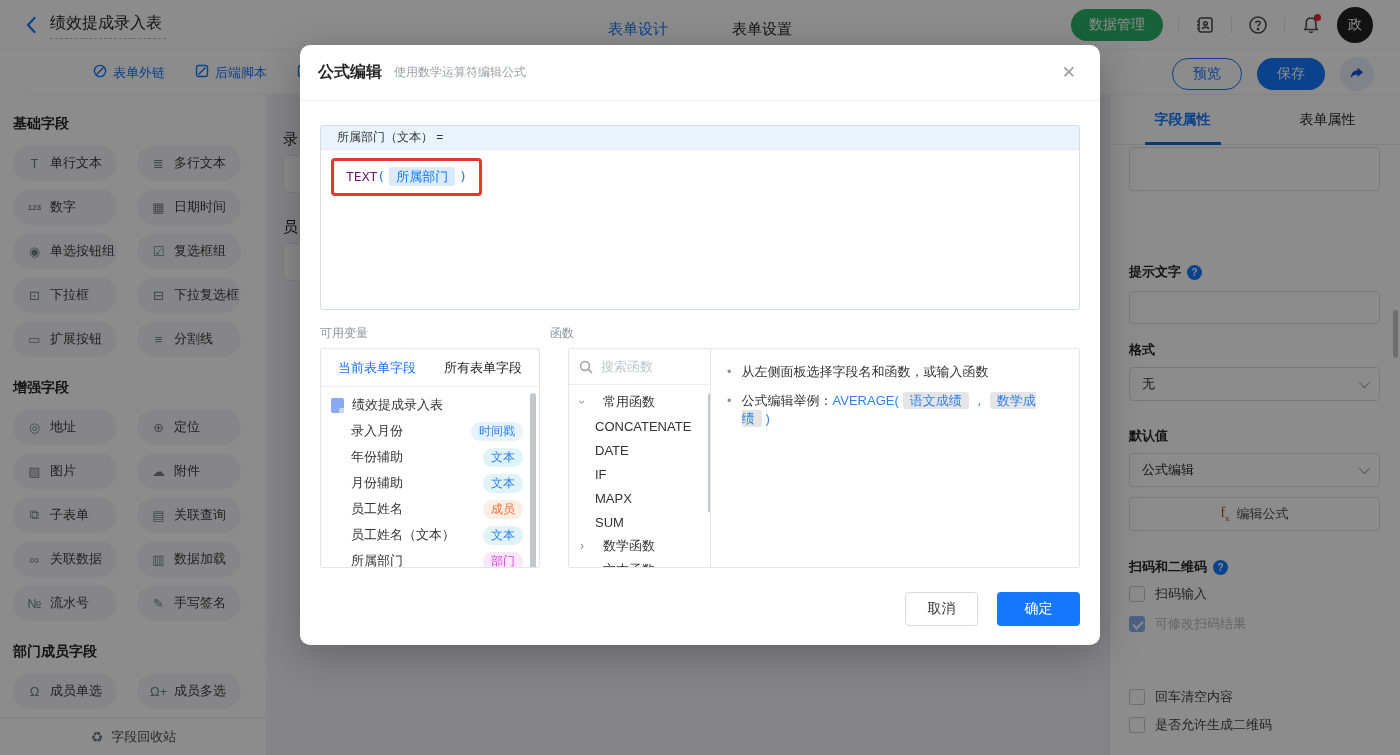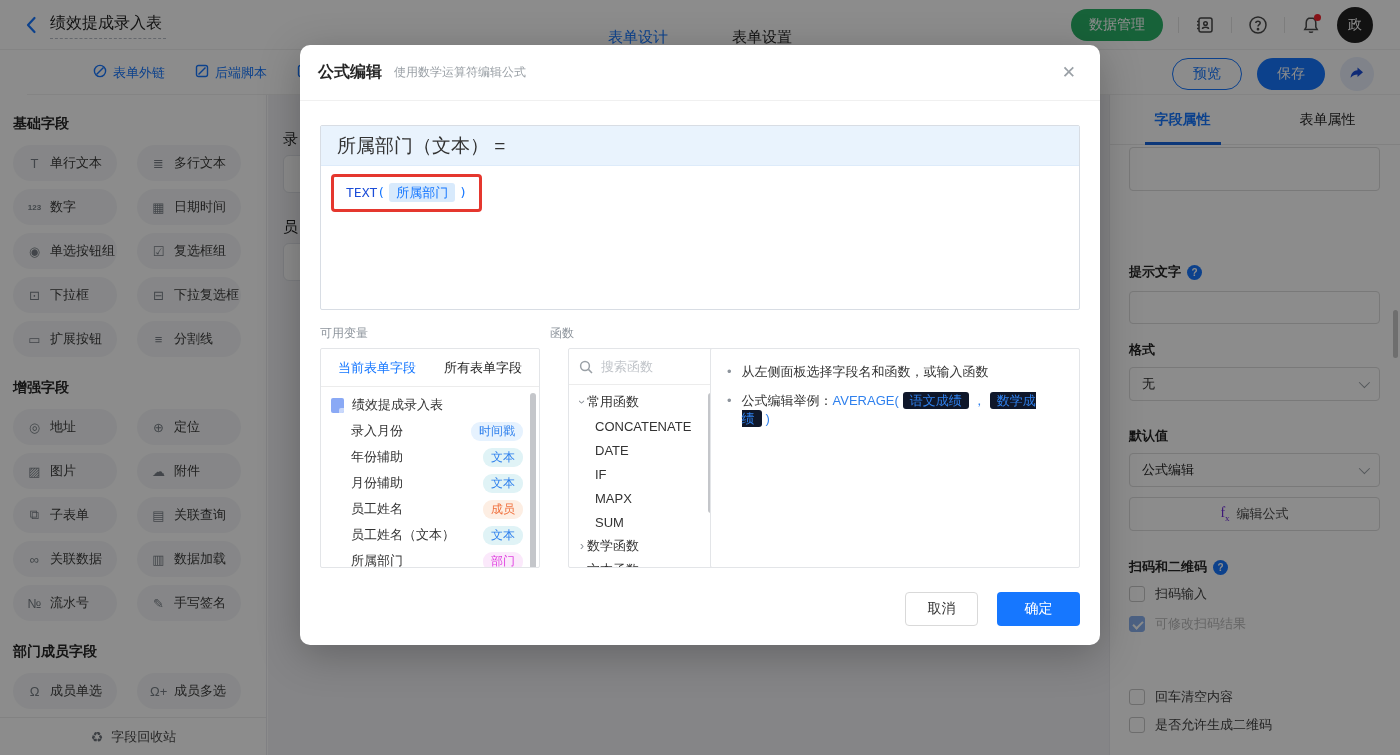--- a/index.html
+++ b/index.html
@@ -8,21 +8,21 @@
     position: relative; overflow: hidden;
     font-family: "Liberation Sans", "DejaVu Sans", sans-serif;
     background: #fff; color:#262626;
   }
   .app { position:absolute; inset:0; background:#fff; }
 
   
   .topbar { position:absolute; top:0; left:0; right:0; height:50px; background:#fff; border-bottom:1px solid #f0f0f0; }
   .back-btn { position:absolute; left:22px; top:15px; width:20px; height:20px; cursor:pointer; }
   .doc-title { position:absolute; left:50px; top:13px; font-size:16px; color:#262626; border-bottom:1px dashed #b9bec7; padding:0 4px 4px 0; }
-  .top-tabs { position:absolute; left:0; right:0; top:12px; height:50px; display:flex; justify-content:center; align-items:center; gap:64px; font-size:15px; }
+  .top-tabs { position:absolute; left:0; right:0; top:4px; height:50px; display:flex; justify-content:center; align-items:center; gap:64px; font-size:15px; }
   .top-tab { cursor:pointer; color:#262626; }
   .top-tab.active { color:#1677ff; }
   .top-right { position:absolute; right:27px; top:0; height:50px; display:flex; align-items:center; gap:15px; }
   .pill-green { background:#2bb368; color:#fff; border:none; font-size:14px; padding:7px 18px; border-radius:17px; cursor:pointer; font-family:inherit; }
   .vdiv { width:1px; height:16px; background:#e3e3e3; }
   .hicon { width:22px; height:22px; display:flex; align-items:center; justify-content:center; cursor:pointer; position:relative; }
   .bell-dot { position:absolute; top:0; right:1px; width:7px; height:7px; border-radius:50%; background:#f5222d; }
   .avatar { width:36px; height:36px; border-radius:50%; background:#212121; color:#fff; font-size:14px; display:flex; align-items:center; justify-content:center; cursor:pointer; }
 
   
@@ -59,42 +59,42 @@
   .rp-tab.active::after { content:""; position:absolute; bottom:-1px; left:50%; transform:translateX(-50%); width:76px; height:3px; background:#1664dc; }
   .rp-body { position:absolute; top:50px; left:0; right:0; bottom:0; }
   .rp-abs { position:absolute; left:19px; right:20px; }
   .rp-box { border:1px solid #dcdcdc; border-radius:4px; background:#fff; }
   .rp-label { font-size:13px; font-weight:bold; color:#262626; display:flex; align-items:center; gap:6px; }
   .q-ico { width:15px; height:15px; border-radius:50%; background:#1677ff; color:#fff; font-size:10px; font-weight:bold; display:inline-flex; align-items:center; justify-content:center; flex:none; }
   .rp-select { height:34px; border:1px solid #dcdcdc; border-radius:4px; background:#fff; display:flex; align-items:center; justify-content:space-between; padding:0 12px; font-size:13px; color:#262626; cursor:pointer; }
   .rp-select.disabled { color:#c2c2c2; border-color:#e4e4e4; cursor:default; }
   .chev { width:8px; height:8px; border-right:1.5px solid #9aa0a6; border-bottom:1.5px solid #9aa0a6; transform:rotate(45deg) translateY(-2px); flex:none; }
   .rp-btn { height:34px; border:1px solid #dcdcdc; border-radius:4px; background:#fff; display:flex; align-items:center; justify-content:center; gap:7px; font-size:13px; color:#4a4a4a; cursor:pointer; width:100%; font-family:inherit; }
-  .fx { font-family:"Liberation Serif", serif; color:#6d28d9; font-size:14px; }
+  .fx { font-family:"Liberation Serif", serif; color:#c2410c; font-size:14px; }
   .fx sub { font-size:9px; }
   .cbrow { display:flex; align-items:center; gap:10px; font-size:13px; color:#3f3f3f; cursor:pointer; }
   .cbox { width:16px; height:16px; border:1.5px solid #c6c6c6; border-radius:3px; background:#fff; flex:none; position:relative; }
   .cbrow.checked .cbox { background:#8ab1ee; border-color:#8ab1ee; }
   .cbrow.checked .cbox::after { content:""; position:absolute; left:3px; top:3.5px; width:8px; height:4px; border-left:2px solid #fff; border-bottom:2px solid #fff; transform:rotate(-45deg); }
   .cbrow.disabled { color:#b9b9b9; cursor:default; }
   .page-thumb { position:absolute; right:2px; top:215px; width:5px; height:48px; background:#c9c9c9; border-radius:3px; }
 
   
   .overlay { position:absolute; inset:0; background:rgba(0,0,0,0.45); }
   .modal { position:absolute; left:300px; top:45px; width:800px; height:600px; background:#fff; border-radius:10px; box-shadow:0 10px 40px rgba(0,0,0,0.25); }
   .m-head { height:56px; border-bottom:1px solid #f0f0f0; display:flex; align-items:center; padding:0 24px 0 18px; }
   .m-title { font-size:16px; font-weight:bold; color:#262626; }
   .m-sub { font-size:12px; color:#9aa0a6; margin-left:12px; }
   .m-close { margin-left:auto; color:#9aa0a6; font-size:17px; cursor:pointer; line-height:1; }
 
   .f-box { position:absolute; left:20px; right:20px; top:80px; height:185px; border:1px solid #d8dde4; border-radius:2px; overflow:hidden; }
-  .f-head { height:40px; background:#e9f3fd; border-bottom:1px solid #ddebfa; display:flex; align-items:center; padding:0 16px; font-size:19px; color:#333; }
+  .f-head { height:24px; background:#e9f3fd; border-bottom:1px solid #ddebfa; display:flex; align-items:center; padding:0 16px; font-size:12px; color:#333; }
   .f-body { padding:8px 10px; }
   .f-expr { display:inline-block; border:3px solid #e5372e; border-radius:4px; padding:7px 12px; font-family:"DejaVu Sans Mono", monospace; font-size:13px; white-space:nowrap; }
-  .f-fn { color:#1d4ed8; }
+  .f-fn { color:#701a75; }
   .f-paren { color:#1677ff; }
   .f-pill { background:#d8eafc; color:#1677ff; border-radius:3px; padding:2px 7px; margin:0 4px; font-family:"Liberation Sans", sans-serif; }
 
   .m-sec-label { position:absolute; top:280px; font-size:12px; color:#8d949c; }
   .panel { position:absolute; top:303px; height:220px; border:1px solid #e3e5e8; border-radius:2px; background:#fff; overflow:hidden; }
   .p-vars { left:20px; width:220px; }
   .p-funcs { left:268px; width:150px; }
   .p-help { left:410px; width:370px; }
 
   .v-tabs { height:38px; display:flex; align-items:center; justify-content:space-between; padding:0 17px; border-bottom:1px solid #ececec; font-size:13px; }
@@ -111,30 +111,30 @@
   .badge.blue { background:#e6f2fe; color:#2f80ed; }
   .badge.cyan { background:#e0f3f6; color:#2f80ed; }
   .badge.orange { background:#fdeee3; color:#f0703d; }
   .badge.magenta { background:#fbe9fb; color:#df3edf; }
   .p-thumb { position:absolute; right:3px; width:6px; background:#c4c6ca; border-radius:3px; }
 
   .fn-search { height:36px; border-bottom:1px solid #ececec; display:flex; align-items:center; gap:8px; padding:0 10px; }
   .fn-ph { font-size:13px; color:#c0c4c9; }
   .fn-list { padding-top:5px; }
   .fn-row { height:24px; display:flex; align-items:center; font-size:13px; color:#333; cursor:pointer; }
-  .fn-group { padding-left:8px; gap:0; }
+  .fn-group { padding-left:8px; gap:16px; }
   .fn-item { padding-left:26px; }
   .tw { color:#8a9097; font-size:12px; display:inline-block; width:10px; text-align:center; }
   .tw.open { transform:rotate(90deg); }
 
   .help-body { padding:14px 16px; }
   .help-line { display:flex; font-size:13px; color:#333; line-height:18px; margin-bottom:11px; }
   .bullet { color:#8d949c; margin-right:10px; flex:none; }
   .hl-blue { color:#2f80ed; }
-  .hl-pill { background:#0f172a; color:#2f80ed; border-radius:3px; padding:1px 7px; margin:0 4px; }
+  .hl-pill { background:#e5e5e5; color:#2f80ed; border-radius:3px; padding:1px 7px; margin:0 4px; }
 
   .m-foot { position:absolute; right:20px; bottom:19px; display:flex; gap:19px; }
   .btn-cancel { width:73px; height:34px; border:1px solid #d9d9d9; border-radius:4px; background:#fff; color:#333; font-size:14px; cursor:pointer; font-family:inherit; }
   .btn-ok { width:83px; height:34px; border:none; border-radius:4px; background:#1677ff; color:#fff; font-size:14px; cursor:pointer; font-family:inherit; }
 </style>
 </head>
 <body>
 
 <div class="app">
 

